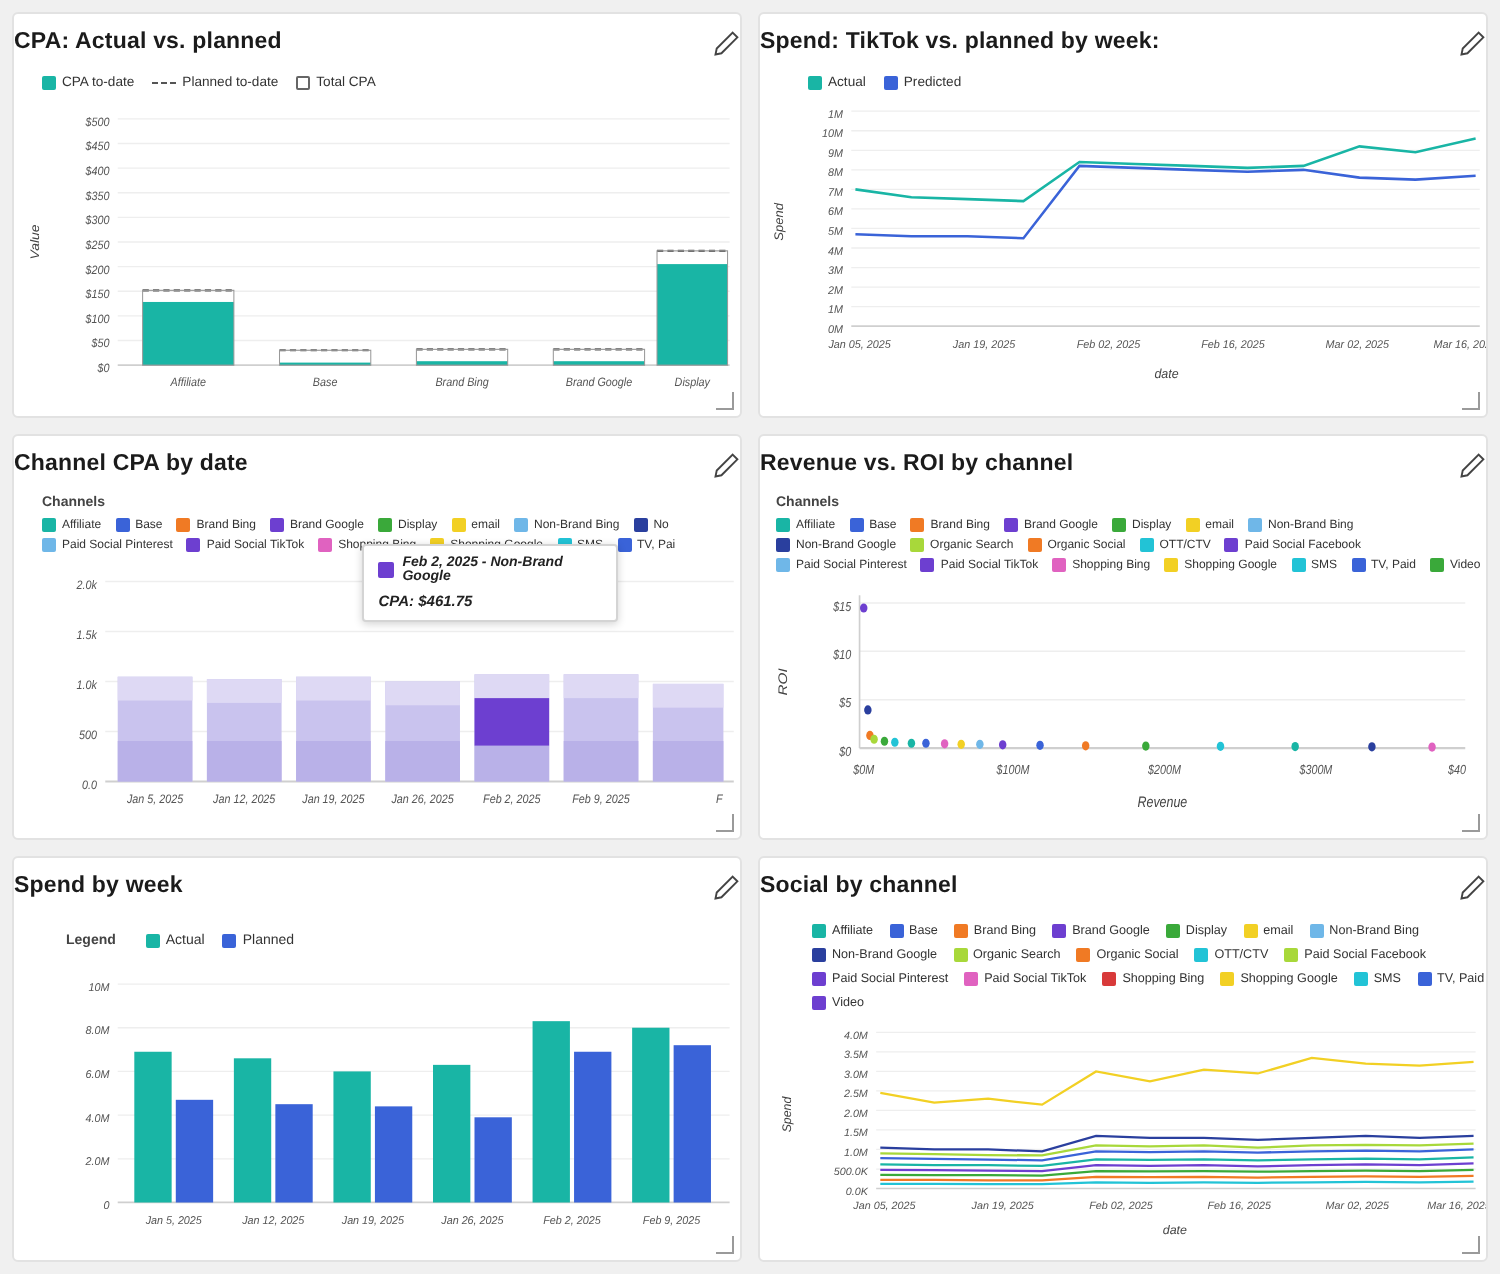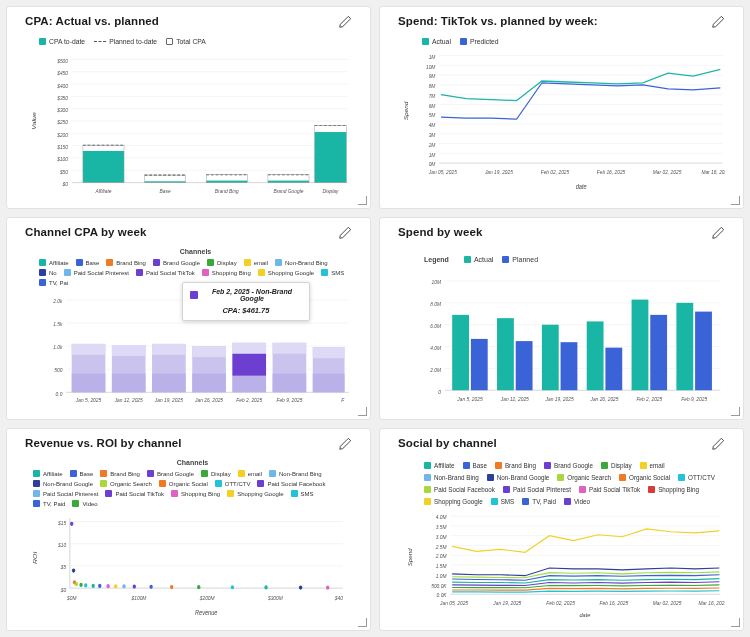--- a/index.html
+++ b/index.html
@@ -15,25 +15,24 @@
     grid-template-columns: 1fr 1fr;
     grid-template-rows: 1fr 1fr 1fr;
     gap: 8px;
     padding: 6px;
   }
   .card {
     background: #ffffff;
     border: 1px solid #e2e2e2;
     border-radius: 3px;
     position: relative;
-    padding: 8px 18px;
+    padding: 8px 0;
     overflow: hidden;
     display: flex;
     flex-direction: column;
-    text-align: center;
   }
   .card-header {
     display: flex;
     align-items: flex-start;
     justify-content: space-between;
     margin-bottom: 2px;
   }
   .card-title {
     font-size: 11.5px;
     font-weight: bold;
@@ -247,21 +246,21 @@
         <text class="tick" x="288" y="116" text-anchor="middle">Mar 02, 2025</text>
         <text class="tick" x="340" y="116" text-anchor="middle">Mar 16, 2025</text>
         <text class="axis-label" x="196" y="130" text-anchor="middle">date</text>
       </svg>
     </div>
     <div class="resize"></div>
   </div>
 
   <div class="card">
     <div class="card-header">
-      <div class="card-title">Channel CPA by week</div>
+      <div class="card-title">Channel CPA by date</div>
       <span class="pencil">
         <svg viewBox="0 0 16 16">
             <path d="M11.8 1.5 14.5 4.2 5.4 13.3 2 14l.7-3.4z" fill="none" stroke="#444" stroke-width="1.1"></path>
           </svg>
       </span>
     </div>
     <div class="legend-title" style="margin:6px 0 4px 14px;">Channels</div>
     <div class="legend small" style="margin:0 0 4px 14px;">
       <span class="legend-item">
           <span class="swatch" style="background:#19b5a5"></span>
@@ -374,80 +373,20 @@
           <span>CPA:</span>
           <span>$461.75</span>
         </div>
       </div>
     </div>
     <div class="resize"></div>
   </div>
 
   <div class="card">
     <div class="card-header">
-      <div class="card-title">Spend by week</div>
-      <span class="pencil">
-        <svg viewBox="0 0 16 16">
-            <path d="M11.8 1.5 14.5 4.2 5.4 13.3 2 14l.7-3.4z" fill="none" stroke="#444" stroke-width="1.1"></path>
-          </svg>
-      </span>
-    </div>
-    <div class="legend" style="margin:14px 0 6px 26px; font-size:7px;">
-      <span class="legend-title" style="margin:0 6px 0 0;">Legend</span>
-      <span class="legend-item">
-        <span class="swatch" style="background:#19b5a5"></span>
-        <span>Actual</span>
-      </span>
-      <span class="legend-item">
-        <span class="swatch" style="background:#3a63d8"></span>
-        <span>Planned</span>
-      </span>
-    </div>
-    <div class="chart-area">
-      <svg viewBox="0 0 350 130" preserveAspectRatio="none">
-        <text class="tick" x="46" y="14" text-anchor="end">10M</text>
-        <text class="tick" x="46" y="34" text-anchor="end">8.0M</text>
-        <text class="tick" x="46" y="54" text-anchor="end">6.0M</text>
-        <text class="tick" x="46" y="74" text-anchor="end">4.0M</text>
-        <text class="tick" x="46" y="94" text-anchor="end">2.0M</text>
-        <text class="tick" x="46" y="114" text-anchor="end">0</text>
-        <line class="gridline" x1="50" y1="11" x2="345" y2="11"></line>
-        <line class="gridline" x1="50" y1="31" x2="345" y2="31"></line>
-        <line class="gridline" x1="50" y1="51" x2="345" y2="51"></line>
-        <line class="gridline" x1="50" y1="71" x2="345" y2="71"></line>
-        <line class="gridline" x1="50" y1="91" x2="345" y2="91"></line>
-        <line class="axisline" x1="50" y1="111" x2="345" y2="111"></line>
-
-        <g>
-          <rect x="58" y="42" width="18" height="69" fill="#19b5a5"></rect>
-          <rect x="78" y="64" width="18" height="47" fill="#3a63d8"></rect>
-          <rect x="106" y="45" width="18" height="66" fill="#19b5a5"></rect>
-          <rect x="126" y="66" width="18" height="45" fill="#3a63d8"></rect>
-          <rect x="154" y="51" width="18" height="60" fill="#19b5a5"></rect>
-          <rect x="174" y="67" width="18" height="44" fill="#3a63d8"></rect>
-          <rect x="202" y="48" width="18" height="63" fill="#19b5a5"></rect>
-          <rect x="222" y="72" width="18" height="39" fill="#3a63d8"></rect>
-          <rect x="250" y="28" width="18" height="83" fill="#19b5a5"></rect>
-          <rect x="270" y="42" width="18" height="69" fill="#3a63d8"></rect>
-          <rect x="298" y="31" width="18" height="80" fill="#19b5a5"></rect>
-          <rect x="318" y="39" width="18" height="72" fill="#3a63d8"></rect>
-        </g>
-        <text class="tick" x="77" y="121" text-anchor="middle">Jan 5, 2025</text>
-        <text class="tick" x="125" y="121" text-anchor="middle">Jan 12, 2025</text>
-        <text class="tick" x="173" y="121" text-anchor="middle">Jan 19, 2025</text>
-        <text class="tick" x="221" y="121" text-anchor="middle">Jan 26, 2025</text>
-        <text class="tick" x="269" y="121" text-anchor="middle">Feb 2, 2025</text>
-        <text class="tick" x="317" y="121" text-anchor="middle">Feb 9, 2025</text>
-      </svg>
-    </div>
-    <div class="resize"></div>
-  </div>
-
-  <div class="card">
-    <div class="card-header">
       <div class="card-title">Revenue vs. ROI by channel</div>
       <span class="pencil">
         <svg viewBox="0 0 16 16">
             <path d="M11.8 1.5 14.5 4.2 5.4 13.3 2 14l.7-3.4z" fill="none" stroke="#444" stroke-width="1.1"></path>
           </svg>
       </span>
     </div>
     <div class="legend-title" style="margin:6px 0 4px 8px;">Channels</div>
     <div class="legend small" style="margin:0 0 4px 8px;">
       <span class="legend-item">
@@ -565,20 +504,80 @@
         <text class="tick" x="268" y="76" text-anchor="middle">$300M</text>
         <text class="tick" x="336" y="76" text-anchor="middle">$40</text>
         <text class="axis-label" x="194" y="89" text-anchor="middle">Revenue</text>
       </svg>
     </div>
     <div class="resize"></div>
   </div>
 
   <div class="card">
     <div class="card-header">
+      <div class="card-title">Spend by week</div>
+      <span class="pencil">
+        <svg viewBox="0 0 16 16">
+            <path d="M11.8 1.5 14.5 4.2 5.4 13.3 2 14l.7-3.4z" fill="none" stroke="#444" stroke-width="1.1"></path>
+          </svg>
+      </span>
+    </div>
+    <div class="legend" style="margin:14px 0 6px 26px; font-size:7px;">
+      <span class="legend-title" style="margin:0 6px 0 0;">Legend</span>
+      <span class="legend-item">
+        <span class="swatch" style="background:#19b5a5"></span>
+        <span>Actual</span>
+      </span>
+      <span class="legend-item">
+        <span class="swatch" style="background:#3a63d8"></span>
+        <span>Planned</span>
+      </span>
+    </div>
+    <div class="chart-area">
+      <svg viewBox="0 0 350 130" preserveAspectRatio="none">
+        <text class="tick" x="46" y="14" text-anchor="end">10M</text>
+        <text class="tick" x="46" y="34" text-anchor="end">8.0M</text>
+        <text class="tick" x="46" y="54" text-anchor="end">6.0M</text>
+        <text class="tick" x="46" y="74" text-anchor="end">4.0M</text>
+        <text class="tick" x="46" y="94" text-anchor="end">2.0M</text>
+        <text class="tick" x="46" y="114" text-anchor="end">0</text>
+        <line class="gridline" x1="50" y1="11" x2="345" y2="11"></line>
+        <line class="gridline" x1="50" y1="31" x2="345" y2="31"></line>
+        <line class="gridline" x1="50" y1="51" x2="345" y2="51"></line>
+        <line class="gridline" x1="50" y1="71" x2="345" y2="71"></line>
+        <line class="gridline" x1="50" y1="91" x2="345" y2="91"></line>
+        <line class="axisline" x1="50" y1="111" x2="345" y2="111"></line>
+
+        <g>
+          <rect x="58" y="42" width="18" height="69" fill="#19b5a5"></rect>
+          <rect x="78" y="64" width="18" height="47" fill="#3a63d8"></rect>
+          <rect x="106" y="45" width="18" height="66" fill="#19b5a5"></rect>
+          <rect x="126" y="66" width="18" height="45" fill="#3a63d8"></rect>
+          <rect x="154" y="51" width="18" height="60" fill="#19b5a5"></rect>
+          <rect x="174" y="67" width="18" height="44" fill="#3a63d8"></rect>
+          <rect x="202" y="48" width="18" height="63" fill="#19b5a5"></rect>
+          <rect x="222" y="72" width="18" height="39" fill="#3a63d8"></rect>
+          <rect x="250" y="28" width="18" height="83" fill="#19b5a5"></rect>
+          <rect x="270" y="42" width="18" height="69" fill="#3a63d8"></rect>
+          <rect x="298" y="31" width="18" height="80" fill="#19b5a5"></rect>
+          <rect x="318" y="39" width="18" height="72" fill="#3a63d8"></rect>
+        </g>
+        <text class="tick" x="77" y="121" text-anchor="middle">Jan 5, 2025</text>
+        <text class="tick" x="125" y="121" text-anchor="middle">Jan 12, 2025</text>
+        <text class="tick" x="173" y="121" text-anchor="middle">Jan 19, 2025</text>
+        <text class="tick" x="221" y="121" text-anchor="middle">Jan 26, 2025</text>
+        <text class="tick" x="269" y="121" text-anchor="middle">Feb 2, 2025</text>
+        <text class="tick" x="317" y="121" text-anchor="middle">Feb 9, 2025</text>
+      </svg>
+    </div>
+    <div class="resize"></div>
+  </div>
+
+  <div class="card">
+    <div class="card-header">
       <div class="card-title">Social by channel</div>
       <span class="pencil">
         <svg viewBox="0 0 16 16">
             <path d="M11.8 1.5 14.5 4.2 5.4 13.3 2 14l.7-3.4z" fill="none" stroke="#444" stroke-width="1.1"></path>
           </svg>
       </span>
     </div>
     <div class="legend small" style="margin:9px 0 4px 26px; font-size:6.3px; gap:5px 8px;">
       <span class="legend-item">
           <span class="swatch" style="background:#19b5a5"></span>

